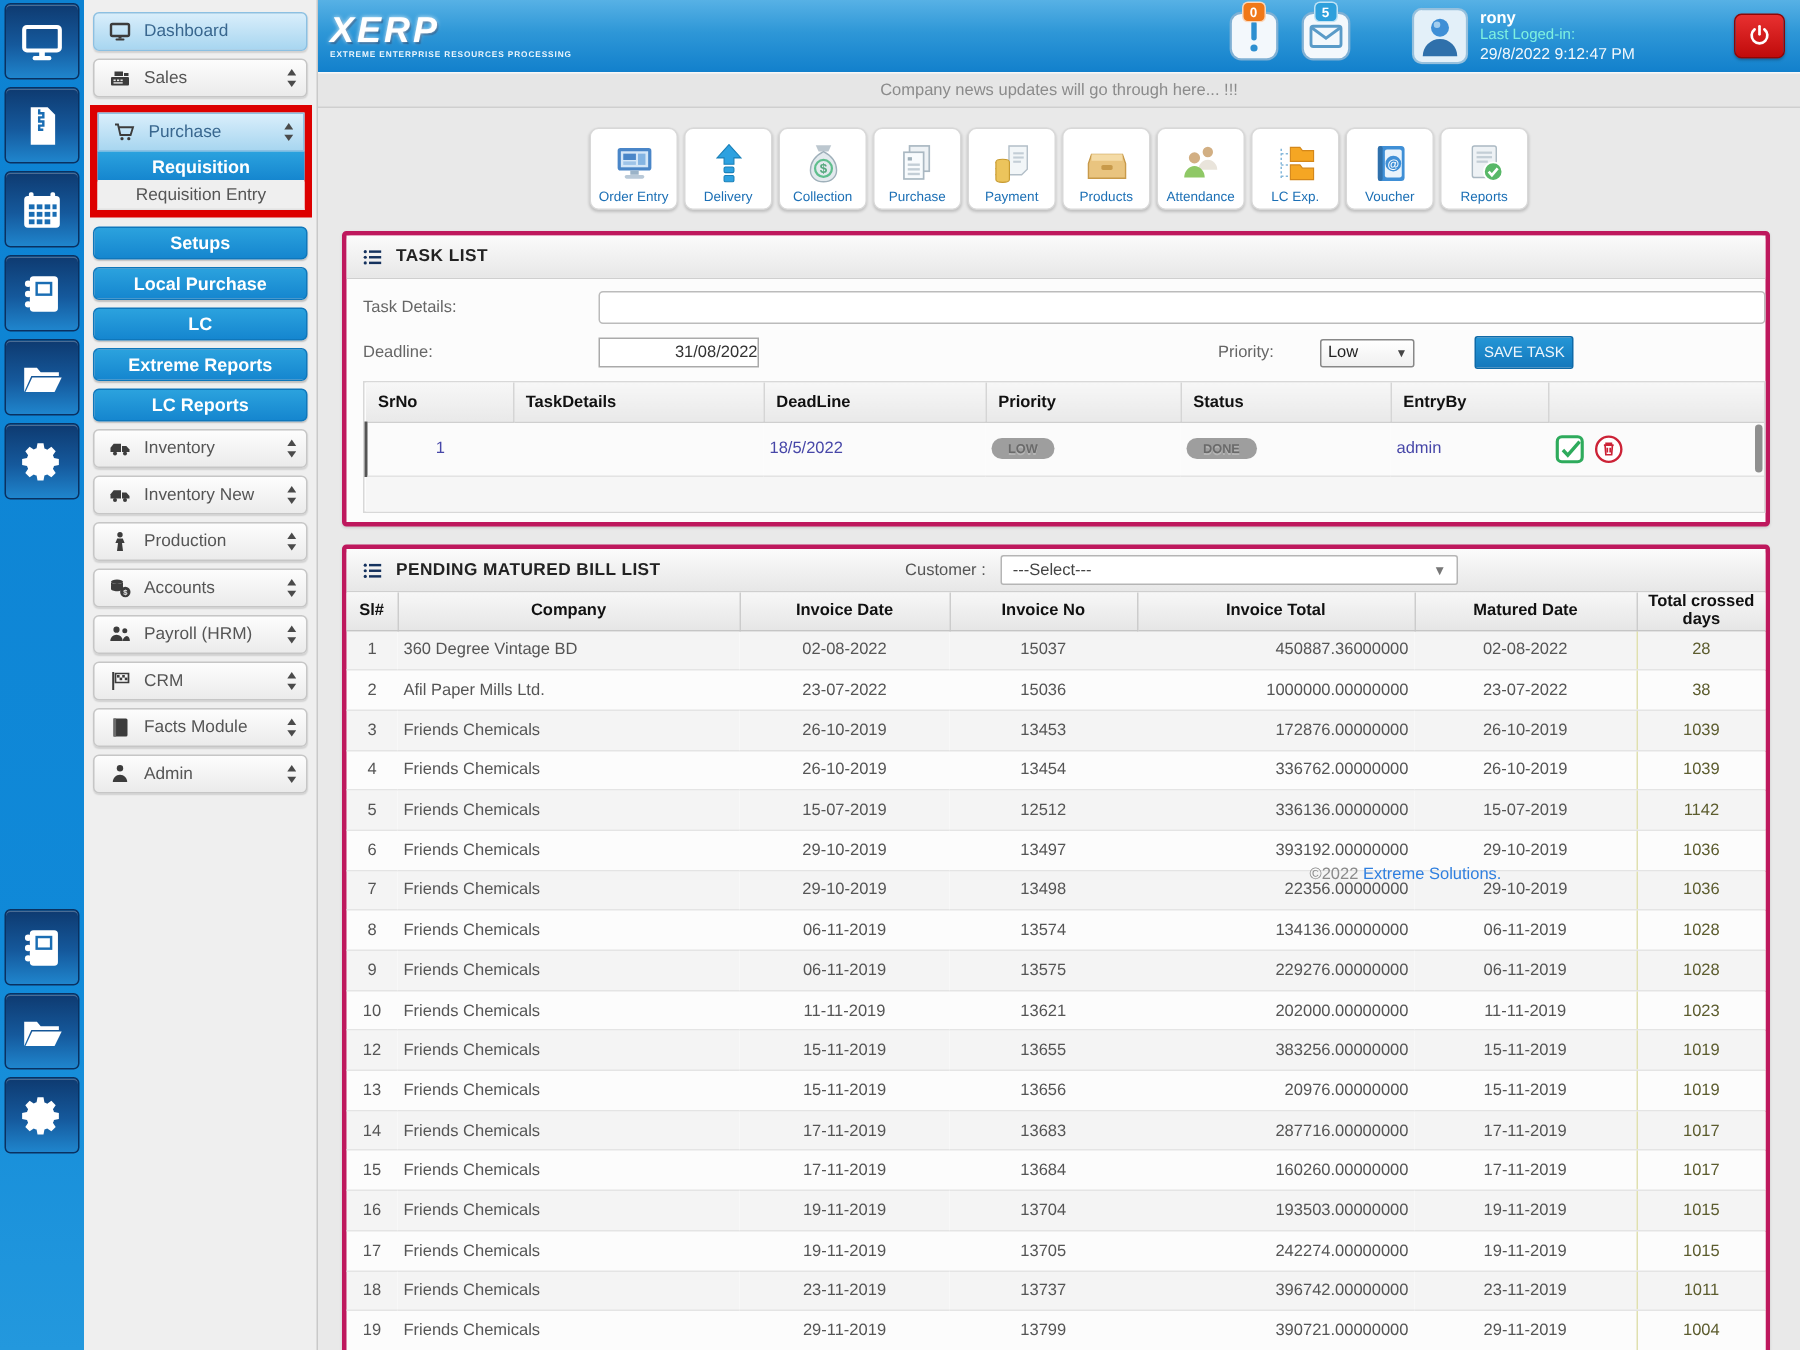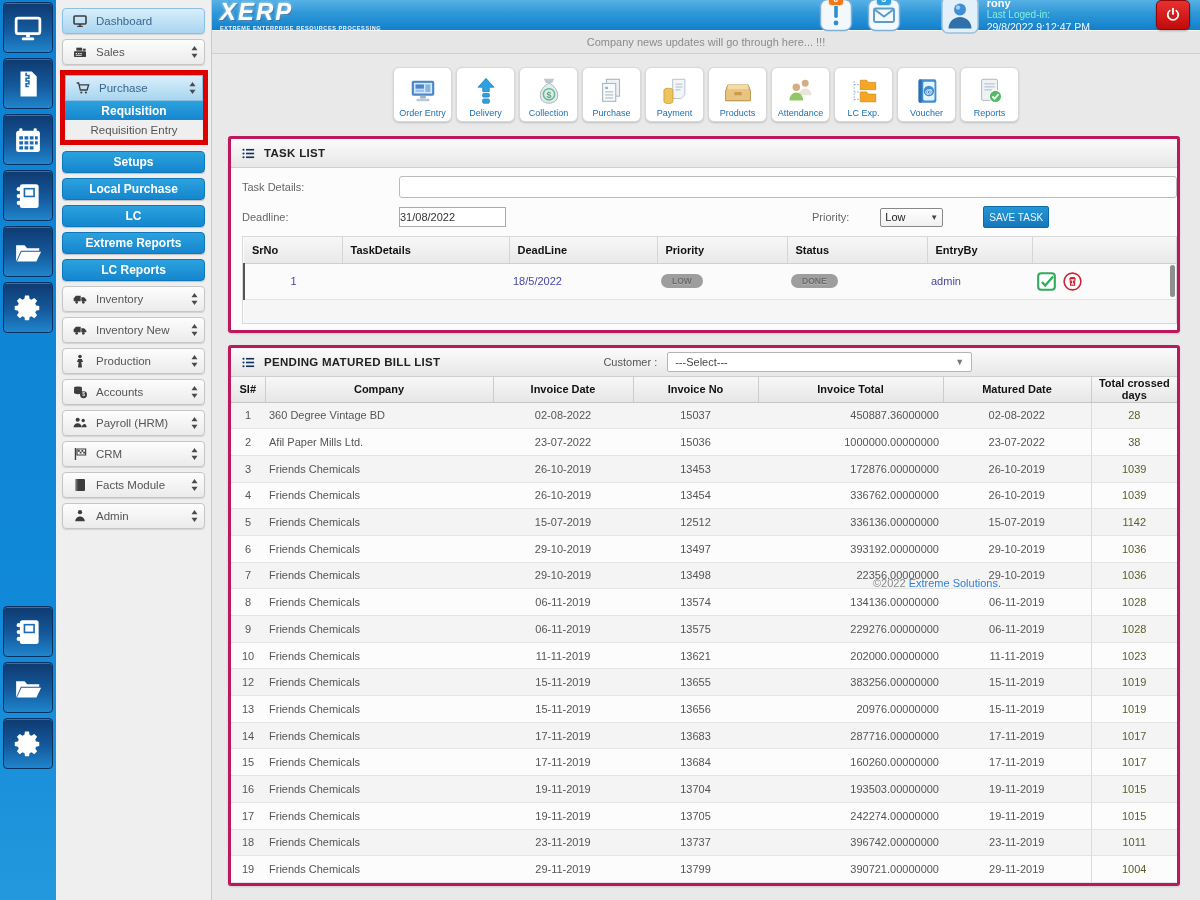--- a/index.html
+++ b/index.html
@@ -35,21 +35,21 @@
   .sb-icon svg { width:16px; height:16px; }
   .sb-label { flex:1; white-space:nowrap; }
   .sb-arrows { width:9px; height:14px; color:#4a4a4a; flex:none; }
   .sb-arrows svg { width:9px; height:14px; }
   .red-box { margin:0 3px 6px 4px; border:5px solid #dd0000; }
   .red-box .sb-item { margin:0; border-radius:0; }
 
   
   .main { flex:1; position:relative; background:#e9e9e9; overflow:hidden; }
 
-  .header { height:30px; background:linear-gradient(180deg,#57b1e5 0%,#2e97d7 45%,#1280cc 100%);
+  .header { height:48px; background:linear-gradient(180deg,#57b1e5 0%,#2e97d7 45%,#1280cc 100%);
     display:flex; align-items:center; padding:0 10px 0 4px; }
   .logo { width:190px; flex:none; cursor:pointer; padding-left:4px; }
   .logo-text { font-size:24px; font-weight:bold; font-style:italic; color:#fff; letter-spacing:2px;
     text-shadow:0 0 3px rgba(255,255,255,.8), 1px 1px 1px rgba(0,40,90,.6); line-height:24px; }
   .logo-sub { font-size:5.5px; color:#eaf5fd; letter-spacing:.6px; font-weight:bold; margin-top:1px; white-space:nowrap; }
   .hdr-right { margin-left:auto; display:flex; align-items:center; }
   .hdr-ic { position:relative; width:34px; height:34px; margin-right:14px; cursor:pointer; }
   .hdr-ic svg { width:34px; height:34px; }
   .badge { position:absolute; top:-6px; left:50%; transform:translateX(-50%); min-width:16px; height:14px;
     border-radius:4px; color:#fff; font-size:9px; font-weight:bold; display:flex; align-items:center;
@@ -87,21 +87,21 @@
   .ph-icon svg { width:15px; height:15px; }
   .ph-title { font-size:11.5px; font-weight:bold; color:#222; letter-spacing:.3px; }
 
   
   .task-body { padding:8px 0 6px 11px; position:relative; }
   .form-row { display:flex; align-items:center; margin-bottom:8px; }
   .form-label { width:157px; flex:none; font-size:11px; color:#666; }
   .task-input { flex:1; height:22px; border:1px solid #bbb; border-radius:3px; background:#fff;
     font-size:11px; padding:0 6px; color:#333; font-family:inherit; }
   .date-input { width:107px; height:20px; border:1px solid #aaa; background:#fff; font-size:11px;
-    text-align:left; color:#333; font-family:inherit; }
+    text-align:right; color:#333; font-family:inherit; }
   .prio-label { margin-left:306px; font-size:11px; color:#666; }
   .prio-select { margin-left:31px; width:63px; height:19px; border:1px solid #888; border-radius:2px;
     background:linear-gradient(180deg,#fff,#f0f0f0); font-size:11px; color:#222; display:flex;
     align-items:center; padding:0 4px; cursor:pointer; }
   .prio-select .car { margin-left:auto; font-size:8px; color:#444; }
   .save-btn { margin-left:40px; width:66px; height:22px; background:linear-gradient(180deg,#2496d6,#1478bc);
     border:1px solid #0f6aa8; border-radius:2px; color:#eef6fc; font-size:10px; display:flex;
     align-items:center; justify-content:center; cursor:pointer; }
 
   

